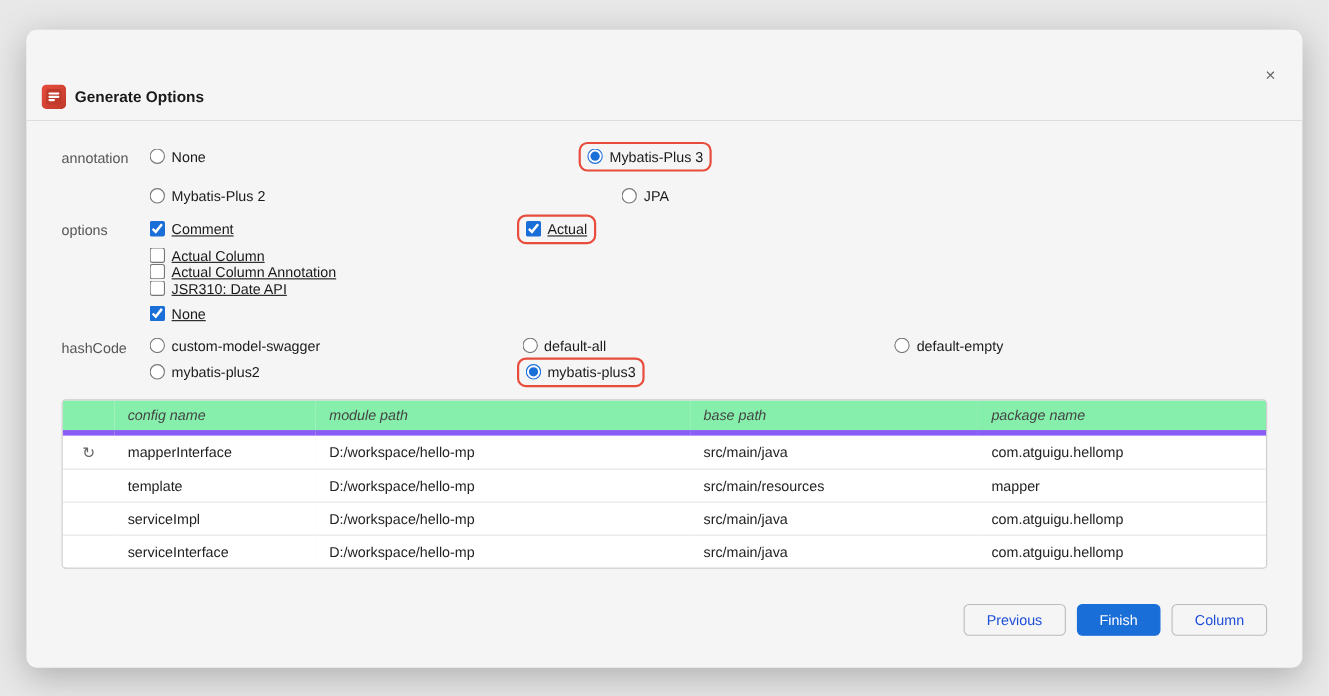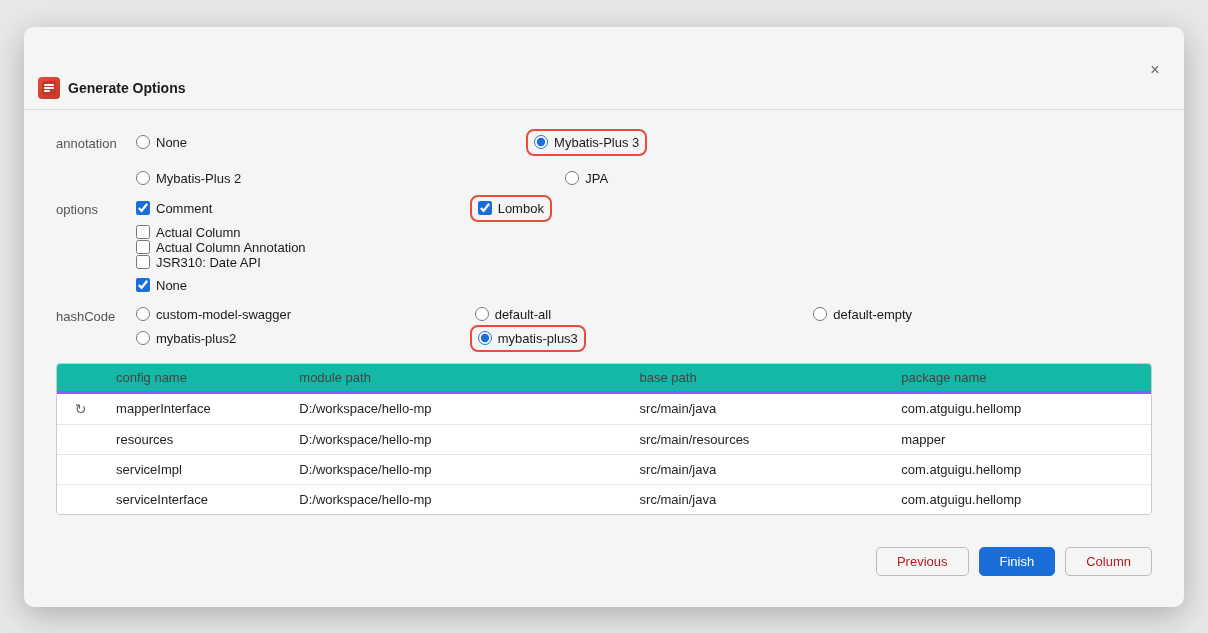--- a/index.html
+++ b/index.html
@@ -118,20 +118,21 @@
     .checkbox-group input[type="checkbox"] {
       accent-color: #1a6ed8;
       width: 14px;
       height: 14px;
       cursor: pointer;
     }
     .checkbox-label {
       font-size: 13px;
       cursor: pointer;
       user-select: none;
+      text-decoration: underline;
     }
     .highlight-box-inline {
       display: inline-flex;
       align-items: center;
       gap: 6px;
       outline: 2px solid #e74c3c;
       outline-offset: 3px;
       border-radius: 3px;
       padding: 1px 3px;
     }
@@ -146,22 +147,23 @@
       border-radius: 4px;
       margin: 16px 0 0 0;
       overflow: hidden;
     }
     .config-table {
       width: 100%;
       border-collapse: collapse;
       font-size: 13px;
     }
     .config-table thead tr {
-      background: #14b8a6;
-      border-bottom: 3px solid #8b5cf6;
+      background: #86efac;
+      border-bottom: 5px solid #8b5cf6;
+      font-style: italic;
     }
     .config-table thead th {
       padding: 6px 12px;
       text-align: left;
       font-weight: 500;
       color: #444;
       font-size: 13px;
     }
     .config-table tbody tr {
       border-bottom: 1px solid #e5e5e5;
@@ -199,21 +201,21 @@
     .btn {
       padding: 6px 20px;
       border-radius: 5px;
       border: 1px solid #ccc;
       font-size: 13px;
       cursor: pointer;
       font-family: inherit;
     }
     .btn-default {
       background: #f5f5f5;
-      color: #b91c1c;
+      color: #1d4ed8;
       border: 1px solid #bbb;
     }
     .btn-primary {
       background: #1a6ed8;
       color: #fff;
       border: 1px solid #1a6ed8;
     }
   </style>
 </head>
 <body>
@@ -276,21 +278,21 @@
         <div style="display:grid; grid-template-columns:1fr 1fr 1fr; margin-bottom:8px;">
           <div class="options-cell">
             <label class="checkbox-group">
               <input type="checkbox" checked="" style="">
               <span class="checkbox-label">Comment</span>
             </label>
           </div>
           <div class="options-cell">
             <label class="checkbox-group highlight-box-inline">
               <input type="checkbox" checked="" style="">
-              <span class="checkbox-label">Lombok</span>
+              <span class="checkbox-label">Actual</span>
             </label>
           </div>
         </div>
 
         <div style="display:grid; grid-template-columns:1fr; margin-bottom:8px;">
           <div class="options-cell">
             <label class="checkbox-group">
               <input type="checkbox" style="">
               <span class="checkbox-label">Actual Column</span>
             </label>
@@ -376,21 +378,21 @@
         <tbody>
           <tr>
             <td class="col-icon"><span class="refresh-icon">↻</span></td>
             <td class="col-config">mapperInterface</td>
             <td class="col-module">D:/workspace/hello-mp</td>
             <td class="col-base">src/main/java</td>
             <td class="col-package">com.atguigu.hellomp</td>
           </tr>
           <tr>
             <td class="col-icon"></td>
-            <td class="col-config">resources</td>
+            <td class="col-config">template</td>
             <td class="col-module">D:/workspace/hello-mp</td>
             <td class="col-base">src/main/resources</td>
             <td class="col-package">mapper</td>
           </tr>
           <tr>
             <td class="col-icon"></td>
             <td class="col-config">serviceImpl</td>
             <td class="col-module">D:/workspace/hello-mp</td>
             <td class="col-base">src/main/java</td>
             <td class="col-package">com.atguigu.hellomp</td>

